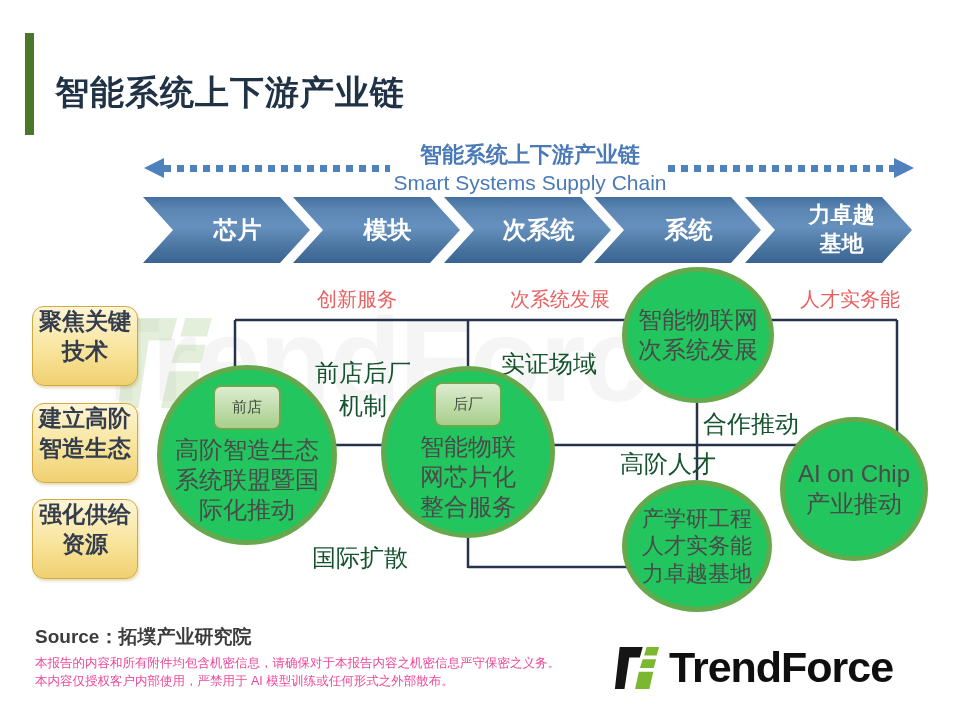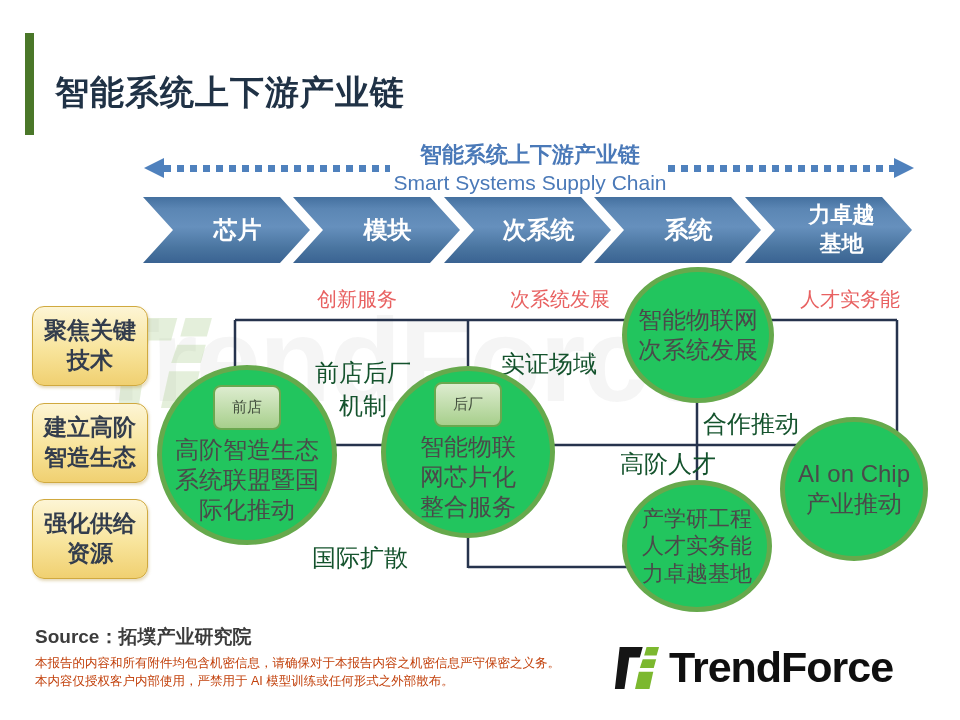--- a/index.html
+++ b/index.html
@@ -40,25 +40,25 @@
   .chevron.two-line span{font-size:22px;width:70px;padding-left:26px;}
 
   
   .cat-label{position:absolute;top:286px;width:110px;text-align:center;
     font-size:20px;color:#e86161;z-index:2;}
 
   
   #lines{position:absolute;left:0;top:0;z-index:1;}
 
   
-  .ybox{position:absolute;left:32px;width:116px;height:80px;box-sizing:border-box;z-index:3;
+  .ybox{position:absolute;left:32px;width:106px;height:80px;box-sizing:border-box;z-index:3;
     border:1.5px solid #d0a93f;border-radius:12px;
     background:linear-gradient(180deg,#fdf5d5 0%,#f8e49b 55%,#f0d071 100%);
     box-shadow:1px 2px 3px rgba(180,150,60,0.35);
-    display:flex;flex-direction:column;align-items:center;justify-content:center;
+    display:flex;flex-direction:column;align-items:center;justify-content:flex-start;
     font-size:23px;font-weight:bold;color:#333d4d;line-height:1.3;text-align:center;}
 
   
   .bubble{position:absolute;box-sizing:border-box;border:5px solid #66a94c;border-radius:50%;
     background:#22c55e;z-index:3;display:flex;flex-direction:column;align-items:center;
     justify-content:center;text-align:center;color:#4a4a4a;line-height:1.25;}
   .bubble .badge{padding:11px 17px;border:2px solid #6aa84f;border-radius:8px;
     background:linear-gradient(180deg,#ddeccf 0%,#a7cf8c 100%);
     font-size:15px;color:#44503f;margin-bottom:5px;}
   #bubble-1{left:157px;top:365px;width:180px;height:180px;font-size:24px;}
@@ -70,21 +70,21 @@
   
   .conn-label{position:absolute;font-size:24px;color:#14532d;z-index:2;}
   #lbl-frontback{left:300px;top:356px;width:126px;text-align:center;line-height:33px;}
   #lbl-field{left:489px;top:348px;margin-left:12px;}
   #lbl-coop{left:703px;top:408px;}
   #lbl-talent{left:596px;top:448px;margin-left:24px;}
   #lbl-intl{left:312px;top:542px;}
 
   
   .source{position:absolute;left:35px;top:624px;font-size:19px;font-weight:bold;color:#3c3c3c;z-index:3;}
-  .disclaimer{position:absolute;left:35px;font-size:12.5px;color:#c2410c;z-index:3;}
+  .disclaimer{position:absolute;left:35px;font-size:12.5px;color:#ec4899;z-index:3;}
   #disc1{top:655px;} #disc2{top:673px;}
   .logo{position:absolute;left:610px;top:643px;display:flex;align-items:center;z-index:3;}
   .logo-text{font-size:43px;font-weight:800;color:#0f0f0f;letter-spacing:-1px;margin-left:7px;}
 </style>
 </head>
 <body>
 
 <div id="slide">
 
   <div class="wm-text">TrendForce</div>

